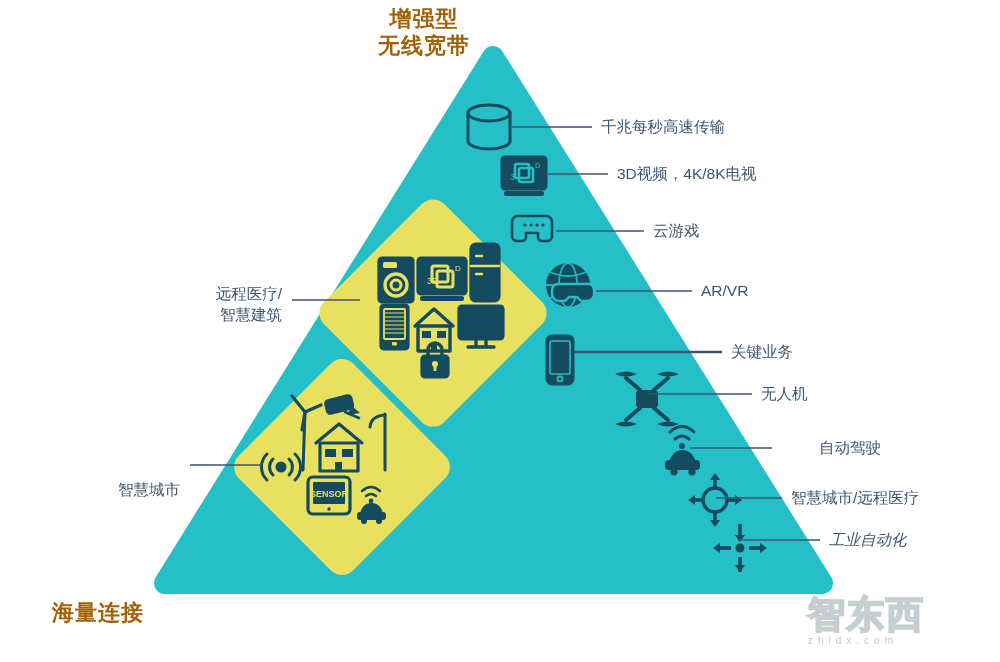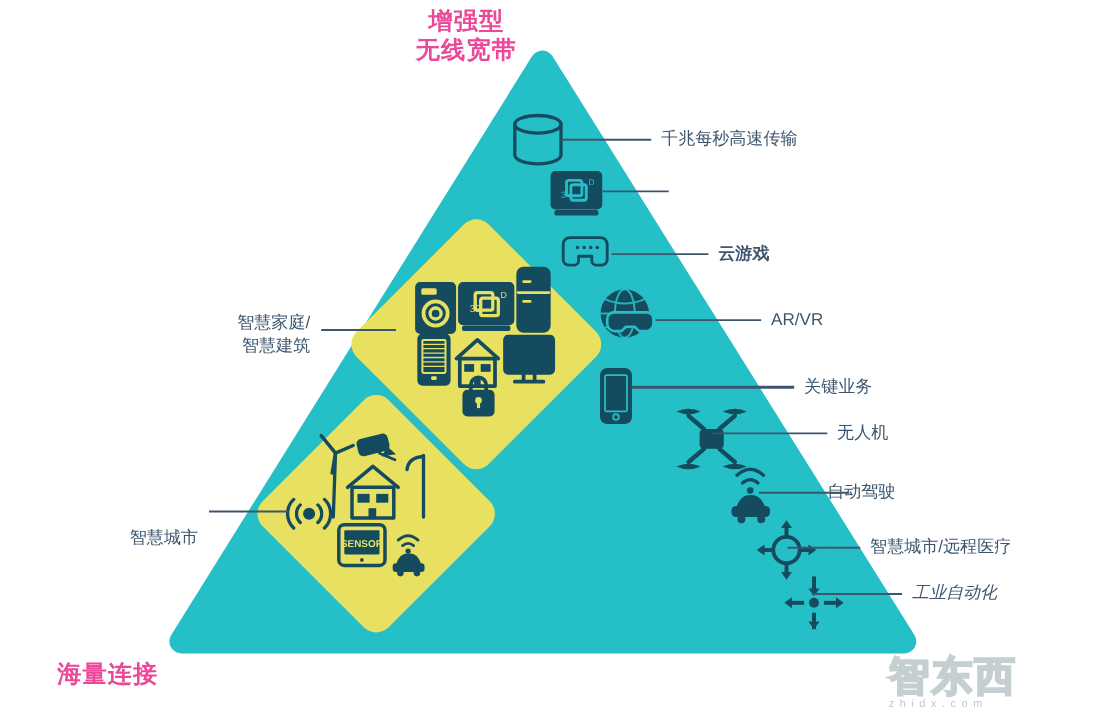--- a/index.html
+++ b/index.html
@@ -6,21 +6,21 @@
   body{
     width:1000px;height:662px;position:relative;overflow:hidden;
     background:#ffffff;
     font-family:"Liberation Sans","DejaVu Sans",sans-serif;
   }
   #stage{position:absolute;inset:0;}
   svg.layer{position:absolute;left:0;top:0;width:1000px;height:662px;}
 
   .corner-label{
     position:absolute;font-weight:bold;font-size:22px;line-height:1.22;
-    color:#ec4899;letter-spacing:1px;white-space:pre-line;
+    color:#a16207;letter-spacing:1px;white-space:pre-line;
   }
   #label-embb{left:378px;top:6px;text-align:center;}
   #label-mmtc{left:52px;top:600px;}
   #label-urllc{left:808px;top:592px;text-align:center;}
 
   .side-label{
     position:absolute;font-size:15.5px;color:#3d566e;line-height:1.35;
     white-space:pre-line;
   }
   .side-label.right{text-align:left;}
@@ -276,29 +276,30 @@
       <line x1="292" y1="300" x2="360" y2="300"></line>
       <line x1="190" y1="465" x2="262" y2="465"></line>
     </g>
   </svg>
 
   <div class="corner-label" id="label-embb">增强型
 无线宽带</div>
   <div class="corner-label" id="label-mmtc">海量连接</div>
 
   <div class="side-label right" style="left:601px;top:117px;">千兆每秒高速传输</div>
-  <div class="side-label right" style="left:653px;top:221px;font-weight:bold;">云游戏</div>
+  <div class="side-label right" style="left:617px;top:164px;">3D视频，4K/8K电视</div>
+  <div class="side-label right" style="left:653px;top:221px;">云游戏</div>
   <div class="side-label right" style="left:701px;top:281px;">AR/VR</div>
   <div class="side-label right" style="left:731px;top:342px;">关键业务</div>
   <div class="side-label right" style="left:761px;top:384px;">无人机</div>
-  <div class="side-label right" style="left:752px;top:438px;">自动驾驶</div>
+  <div class="side-label right" style="left:819px;top:438px;">自动驾驶</div>
   <div class="side-label right" style="left:791px;top:488px;">智慧城市/远程医疗</div>
   <div class="side-label right" style="left:829px;top:530px;font-style:italic;">工业自动化</div>
 
-  <div class="side-label left" style="left:130px;top:284px;width:152px;">智慧家庭/
+  <div class="side-label left" style="left:130px;top:284px;width:152px;">远程医疗/
 智慧建筑</div>
   <div class="side-label left" style="left:30px;top:455px;width:150px;margin-top:25px;">智慧城市</div>
 
   <div id="wm">
     <div class="wm-main">智东西</div>
     <div class="wm-sub">zhidx.com</div>
   </div>
 
 </div>
 

